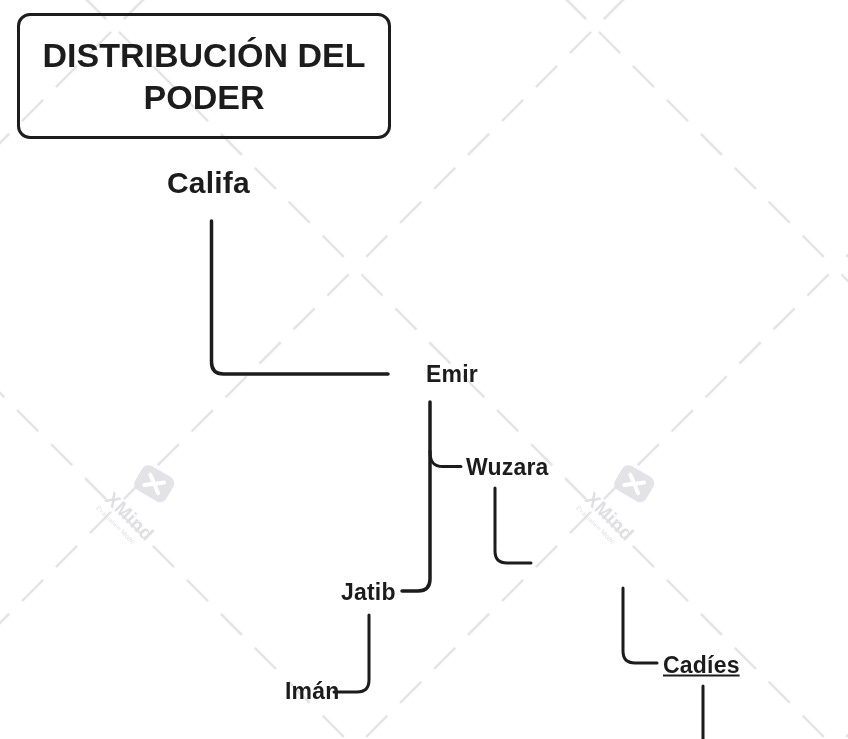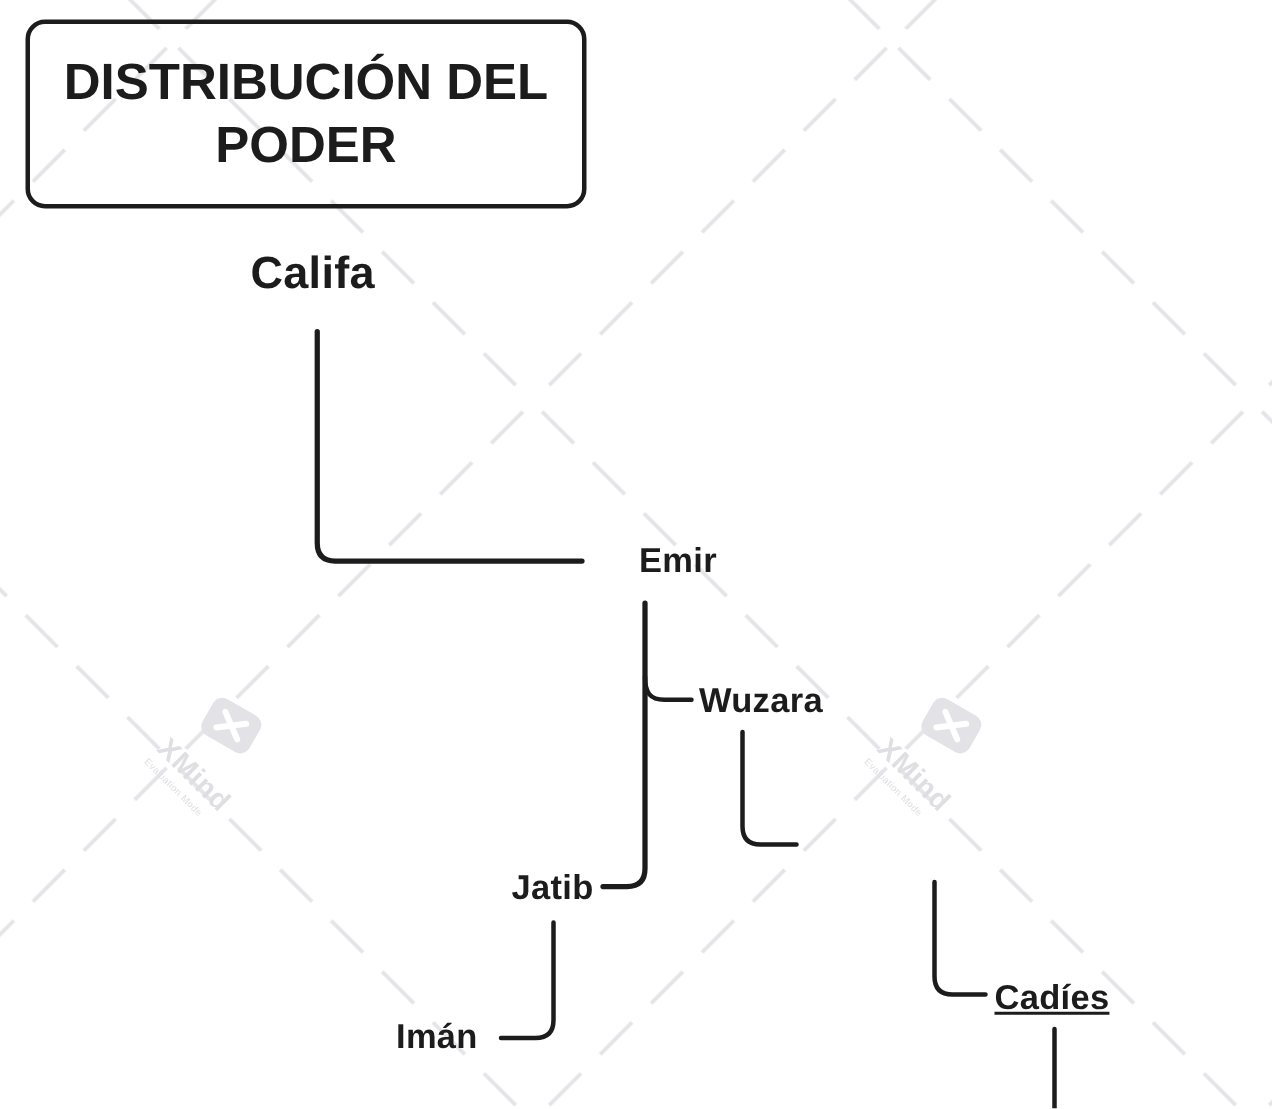--- a/index.html
+++ b/index.html
@@ -82,15 +82,15 @@
 
   <div class="node" style="left:426px;top:374px;">Emir</div>
 
   <div class="node" style="left:466px;top:467px;">Wuzara</div>
 
 
   <div class="node" style="left:663px;top:665px;text-decoration:underline;">Cadíes</div>
 
   <div class="node" style="left:341px;top:592px;">Jatib</div>
 
-  <div class="node" style="left:264px;top:691px;text-align:right;">Imán</div>
+  <div class="node" style="left:285px;top:691px;text-align:right;">Imán</div>
 
 </div>
 
 </body></html>

